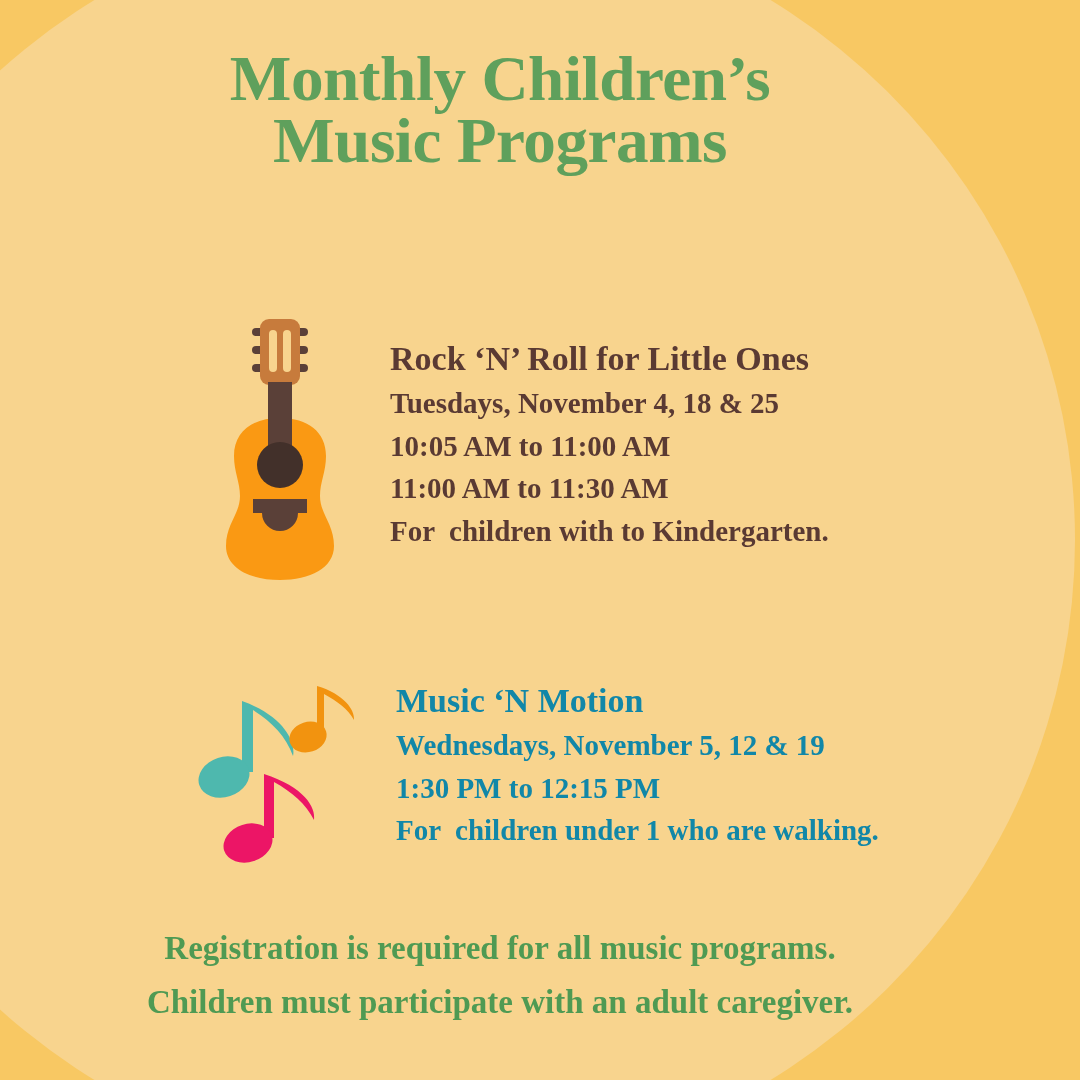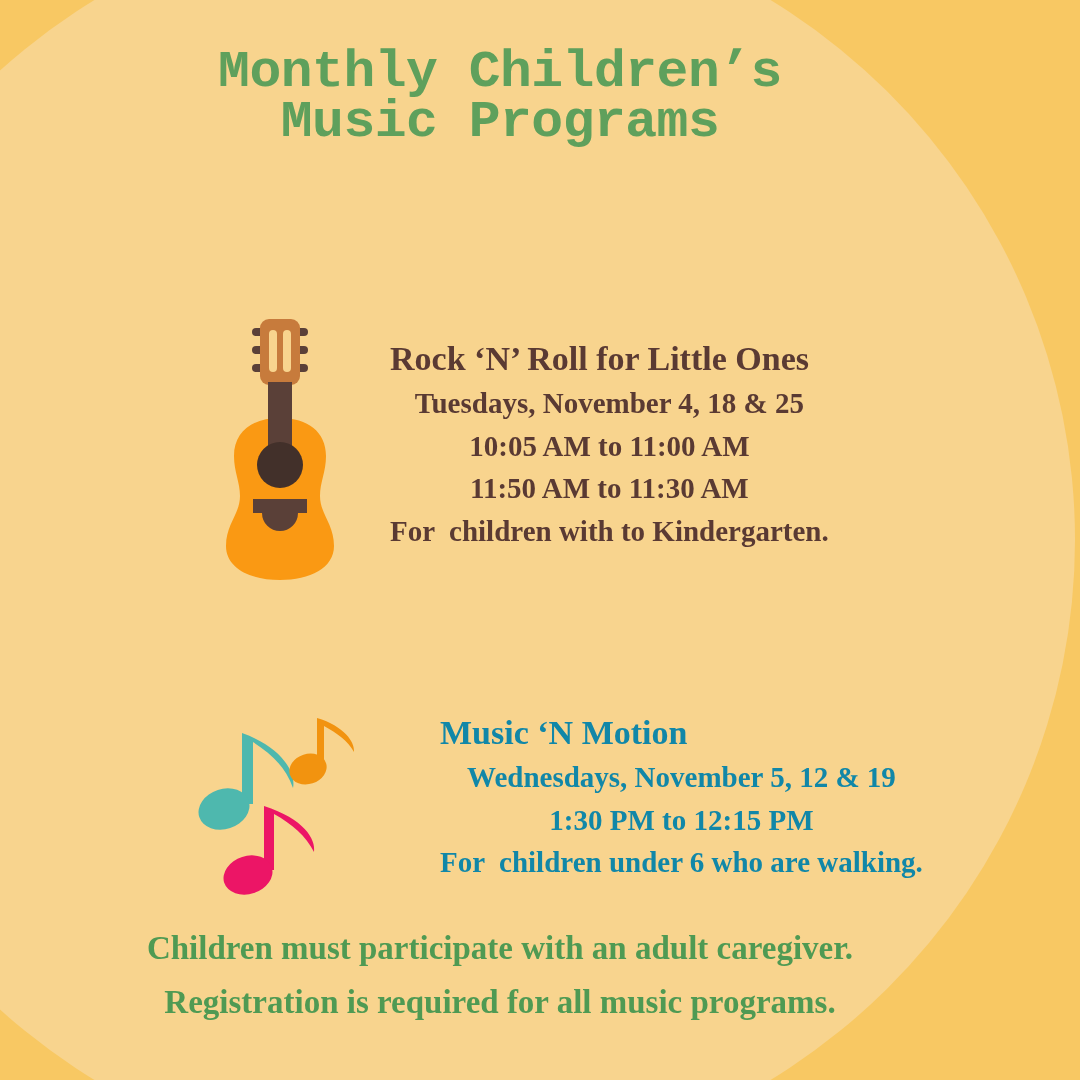--- a/index.html
+++ b/index.html
@@ -36,40 +36,40 @@
   }
 
   
   #title {
     position: absolute;
     left: 0;
     top: 48px;
     width: 1000px;
     text-align: center;
     color: #5fa05c;
-    font-family: Liberation Mono, monospace;
-    font-weight: bold;
-    font-size: 52px;
+    font-family: Liberation Serif, serif;
+    font-weight: bold;
+    font-size: 64px;
     line-height: 0.97;
     letter-spacing: -0.5px;
   }
   #title .tline {
     display: block;
     white-space: nowrap;
     transform: scaleX(1.02);
   }
 
   
   .program {
     position: absolute;
     display: flex;
     align-items: flex-start;
   }
   #program-0 { left: 200px; top: 306px; gap: 10px; }
-  #program-1 { left: 196px; top: 700px; gap: 44px; }
+  #program-1 { left: 196px; top: 668px; }
 
   .art {
     flex: 0 0 auto;
     position: relative;
   }
   #art-guitar { width: 160px; height: 280px; }
   #art-notes  { width: 180px; height: 200px; }
 
   .ptext {
     flex: 1 1 auto;
@@ -85,21 +85,20 @@
     line-height: 1.24;
     margin: 0 0 2px 0;
     white-space: nowrap;
   }
   .pline {
     font-family: "Liberation Serif", "DejaVu Serif", serif;
     font-weight: bold;
     font-size: 29px;
     line-height: 1.47;
     white-space: pre;
-    text-align: center;
   }
   .brown .pheading, .brown .pline { color: #5a3a33; }
   .teal  .pheading, .teal  .pline { color: #1187a8; }
 
   
   #footer {
     position: absolute;
     left: 0;
     top: 922px;
     width: 1000px;
@@ -161,21 +160,21 @@
           <circle cx="80" cy="159" r="23" fill="#42302A"></circle>
 
           <path d="M53 193 h54 v14 h-9 a10 10 0 0 1 -36 0 h-9 z" fill="#5A4038"></path>
         </svg>
       </div>
 
       <div class="ptext">
         <div class="pheading">Rock ‘N’ Roll for Little Ones</div>
         <div class="pline">Tuesdays, November 4, 18 &amp; 25</div>
         <div class="pline">10:05 AM to 11:00 AM</div>
-        <div class="pline">11:50 AM to 11:30 AM</div>
+        <div class="pline">11:00 AM to 11:30 AM</div>
         <div class="pline">For  children with to Kindergarten.</div>
       </div>
     </div>
 
     <div class="program teal" id="program-1">
 
       <div class="art" id="art-notes">
         <svg width="180" height="200" viewBox="0 0 180 200" xmlns="http://www.w3.org/2000/svg">
 
           <g fill="#4EB8AE">
@@ -195,23 +194,23 @@
                      C 120 139, 108 119, 68 106 Z"></path>
             <ellipse cx="52" cy="175" rx="25" ry="19" transform="rotate(-18 52 175)"></ellipse>
           </g>
         </svg>
       </div>
 
       <div class="ptext">
         <div class="pheading">Music ‘N Motion</div>
         <div class="pline">Wednesdays, November 5, 12 &amp; 19</div>
         <div class="pline">1:30 PM to 12:15 PM</div>
-        <div class="pline">For  children under 6 who are walking.</div>
+        <div class="pline">For  children under 1 who are walking.</div>
       </div>
     </div>
 
     <div id="footer">
+      <span class="fline">Registration is required for all music programs.</span>
       <span class="fline">Children must participate with an adult caregiver.</span>
-      <span class="fline">Registration is required for all music programs.</span>
     </div>
 
   </div>
 </div>
 
 </body></html>

